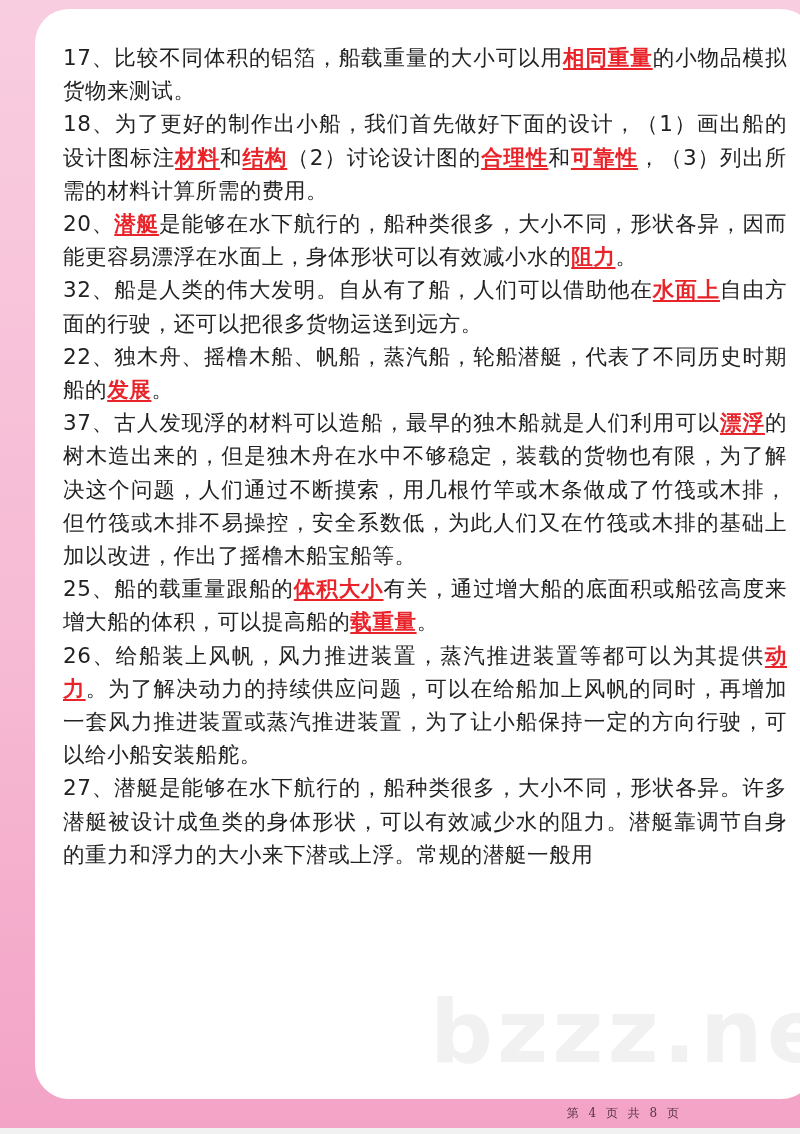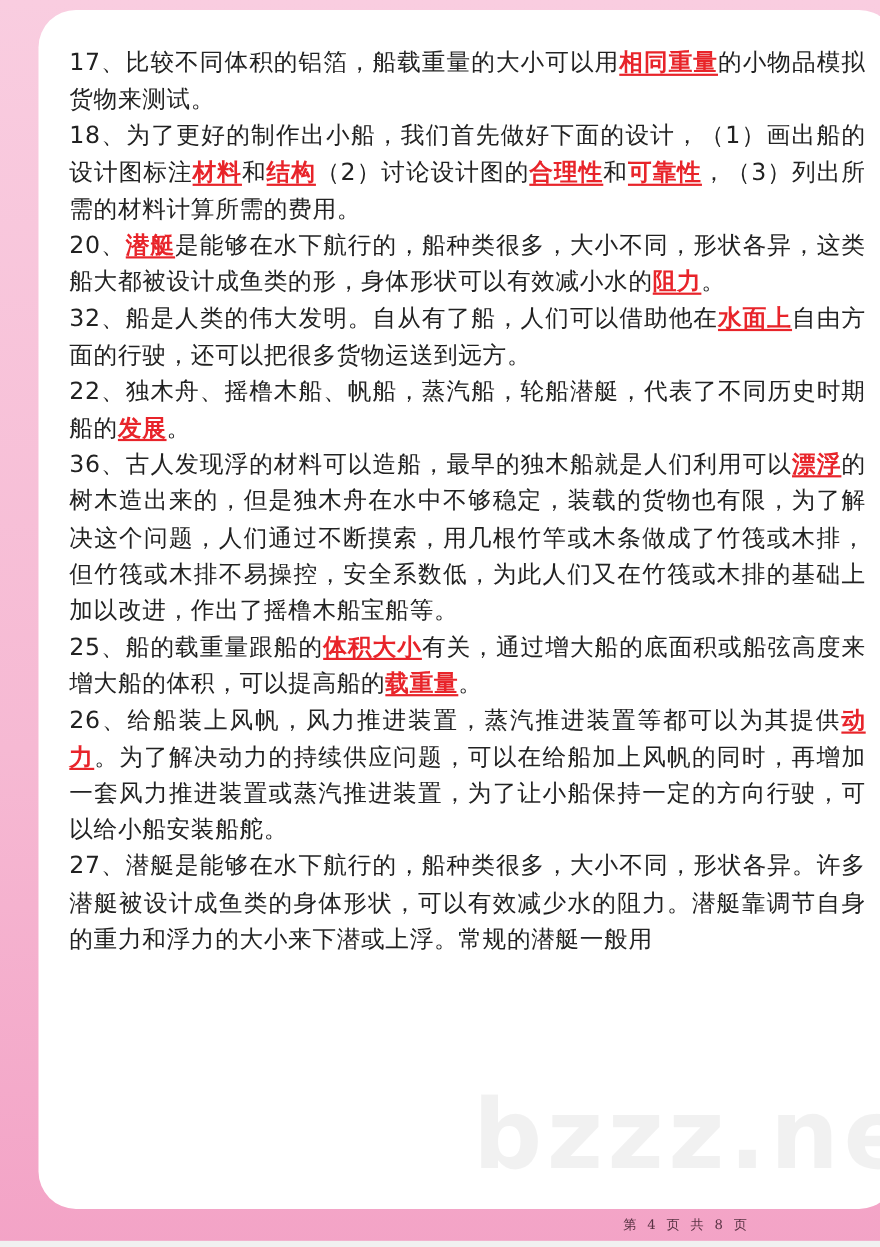--- a/index.html
+++ b/index.html
@@ -39,24 +39,24 @@
     position: absolute; left: 0; bottom: 0; width: 800px; height: 6px; background: #f1f1f1;
   }
 </style>
 </head>
 <body>
 
 <div class="card">
   <div class="content" id="doc-body">
       <p class="para"><span>17、比较不同体积的铝箔，船载重量的大小可以用</span><span class="hl">相同重量</span><span>的小物品模拟货物来测试。</span></p>
       <p class="para"><span>18、为了更好的制作出小船，我们首先做好下面的设计，（1）画出船的设计图标注</span><span class="hl">材料</span><span>和</span><span class="hl">结构</span><span>（2）讨论设计图的</span><span class="hl">合理性</span><span>和</span><span class="hl">可靠性</span><span>，（3）列出所需的材料计算所需的费用。</span></p>
-      <p class="para"><span>20、</span><span class="hl">潜艇</span><span>是能够在水下航行的，船种类很多，大小不同，形状各异，这类船大都被设计成鱼类的形，身体形状可以有效减小水的</span><span class="hl">阻力</span><span>。</span></p>
+      <p class="para"><span>20、</span><span class="hl">潜艇</span><span>是能够在水下航行的，船种类很多，大小不同，形状各异，因而能更容易漂浮在水面上，身体形状可以有效减小水的</span><span class="hl">阻力</span><span>。</span></p>
       <p class="para"><span>32、船是人类的伟大发明。自从有了船，人们可以借助他在</span><span class="hl">水面上</span><span>自由方面的行驶，还可以把很多货物运送到远方。</span></p>
       <p class="para"><span>22、独木舟、摇橹木船、帆船，蒸汽船，轮船潜艇，代表了不同历史时期船的</span><span class="hl">发展</span><span>。</span></p>
-      <p class="para"><span>36、古人发现浮的材料可以造船，最早的独木船就是人们利用可以</span><span class="hl">漂浮</span><span>的树木造出来的，但是独木舟在水中不够稳定，装载的货物也有限，为了解决这个问题，人们通过不断摸索，用几根竹竿或木条做成了竹筏或木排，但竹筏或木排不易操控，安全系数低，为此人们又在竹筏或木排的基础上加以改进，作出了摇橹木船宝船等。</span></p>
+      <p class="para"><span>37、古人发现浮的材料可以造船，最早的独木船就是人们利用可以</span><span class="hl">漂浮</span><span>的树木造出来的，但是独木舟在水中不够稳定，装载的货物也有限，为了解决这个问题，人们通过不断摸索，用几根竹竿或木条做成了竹筏或木排，但竹筏或木排不易操控，安全系数低，为此人们又在竹筏或木排的基础上加以改进，作出了摇橹木船宝船等。</span></p>
       <p class="para"><span>25、船的载重量跟船的</span><span class="hl">体积大小</span><span>有关，通过增大船的底面积或船弦高度来增大船的体积，可以提高船的</span><span class="hl">载重量</span><span>。</span></p>
       <p class="para"><span>26、给船装上风帆，风力推进装置，蒸汽推进装置等都可以为其提供</span><span class="hl">动力</span><span>。为了解决动力的持续供应问题，可以在给船加上风帆的同时，再增加一套风力推进装置或蒸汽推进装置，为了让小船保持一定的方向行驶，可以给小船安装船舵。</span></p>
       <p class="para"><span>27、潜艇是能够在水下航行的，船种类很多，大小不同，形状各异。许多潜艇被设计成鱼类的身体形状，可以有效减少水的阻力。潜艇靠调节自身的重力和浮力的大小来下潜或上浮。常规的潜艇一般用</span></p>
     </div>
 </div>
 <div class="watermark">bzzz.net</div>
 <div class="footer">第 4 页 共 8 页</div>
 <div class="bottom-strip"></div>
 
 </body></html>

